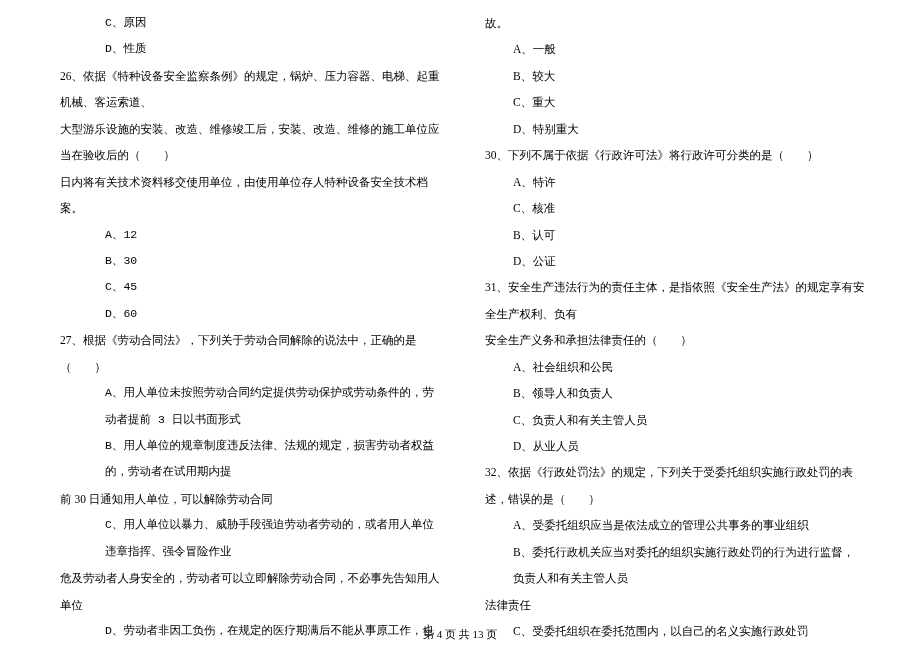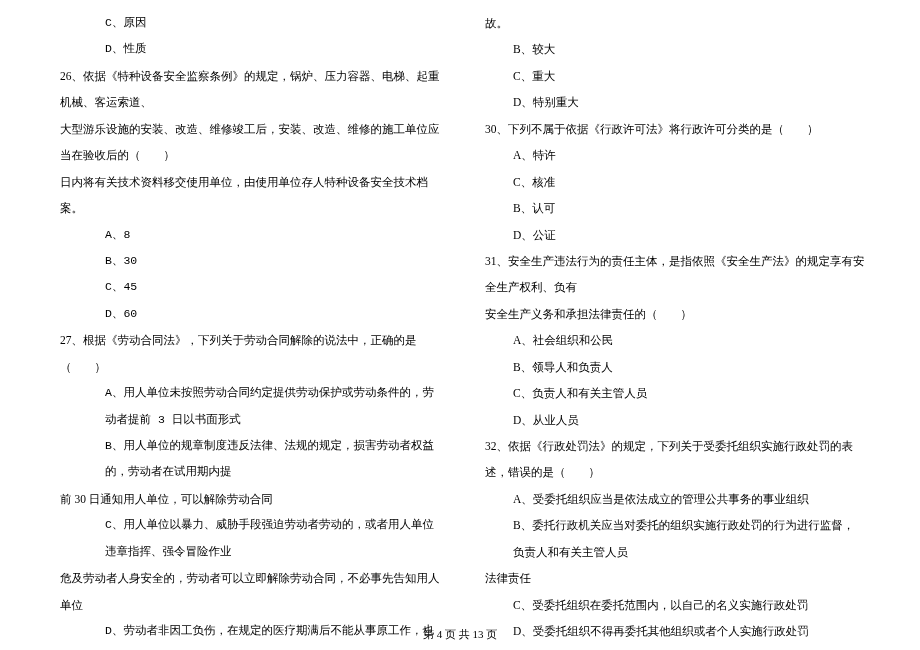--- a/index.html
+++ b/index.html
@@ -54,36 +54,37 @@
 </head>
 <body>
 
 <div class="page-container">
   <div class="column col-left">
     <div class="option-indent">C、原因</div>
     <div class="option-indent">D、性质</div>
     <div class="question-line">26、依据《特种设备安全监察条例》的规定，锅炉、压力容器、电梯、起重机械、客运索道、</div>
     <div class="question-line">大型游乐设施的安装、改造、维修竣工后，安装、改造、维修的施工单位应当在验收后的（　　）</div>
     <div class="question-line">日内将有关技术资料移交使用单位，由使用单位存人特种设备安全技术档案。</div>
-    <div class="option-indent">A、8</div>
+    <div class="option-indent">A、12</div>
     <div class="option-indent">B、30</div>
     <div class="option-indent">C、45</div>
     <div class="option-indent">D、60</div>
     <div class="question-line">27、根据《劳动合同法》，下列关于劳动合同解除的说法中，正确的是（　　）</div>
     <div class="option-indent">A、用人单位未按照劳动合同约定提供劳动保护或劳动条件的，劳动者提前 3 日以书面形式</div>
     <div class="option-indent">B、用人单位的规章制度违反法律、法规的规定，损害劳动者权益的，劳动者在试用期内提</div>
     <div class="question-line">前 30 日通知用人单位，可以解除劳动合同</div>
     <div class="option-indent">C、用人单位以暴力、威胁手段强迫劳动者劳动的，或者用人单位违章指挥、强令冒险作业</div>
     <div class="question-line">危及劳动者人身安全的，劳动者可以立即解除劳动合同，不必事先告知用人单位</div>
     <div class="option-indent">D、劳动者非因工负伤，在规定的医疗期满后不能从事原工作，也不能从事由用人单位另行</div>
 
   </div>
 
   <div class="column col-right">
     <div class="question-line">故。</div>
+    <div class="option-indent-right">A、一般</div>
     <div class="option-indent-right">B、较大</div>
     <div class="option-indent-right">C、重大</div>
     <div class="option-indent-right">D、特别重大</div>
     <div class="question-line">30、下列不属于依据《行政许可法》将行政许可分类的是（　　）</div>
     <div class="option-indent-right">A、特许</div>
     <div class="option-indent-right">C、核准</div>
     <div class="option-indent-right">B、认可</div>
     <div class="option-indent-right">D、公证</div>
     <div class="question-line">31、安全生产违法行为的责任主体，是指依照《安全生产法》的规定享有安全生产权利、负有</div>
     <div class="question-line">安全生产义务和承担法律责任的（　　）</div>

